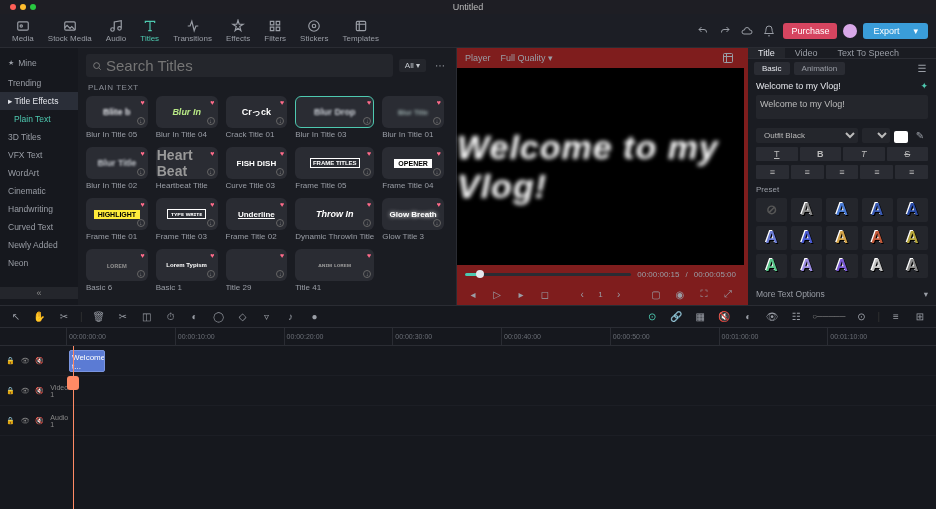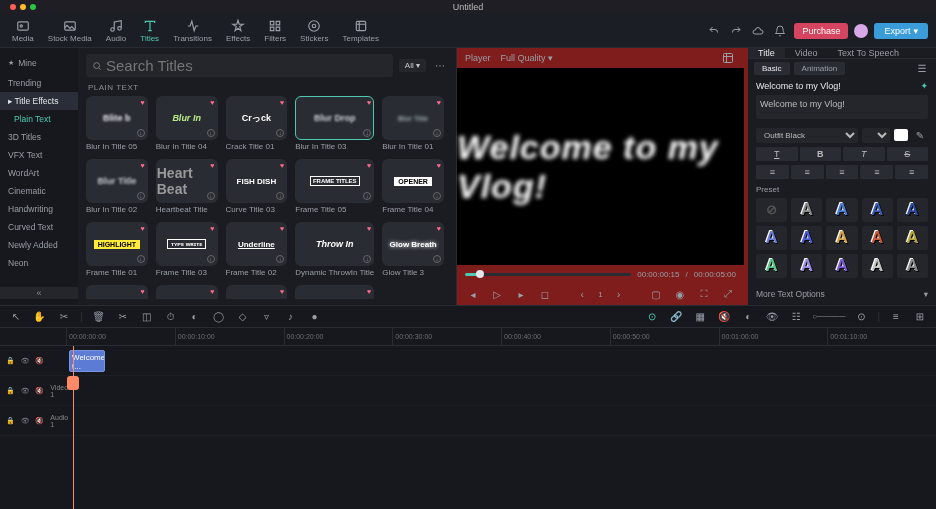--- a/index.html
+++ b/index.html
@@ -11,38 +11,38 @@
 .menubar{height:34px;background:#1c1e25;display:flex;align-items:center;justify-content:space-between;padding:0 8px;border-bottom:1px solid #2a2c33}
 .menubar-tabs{display:flex;gap:6px}
 .menutab{display:flex;flex-direction:column;align-items:center;gap:1px;padding:2px 4px;font-size:8px;color:#9a9ea6;cursor:pointer}
 .menutab.active{color:#4ec9b0}
 .menutab svg{width:14px;height:14px}
 .menubar-right{display:flex;align-items:center;gap:6px}
 .icon-btn{width:16px;height:16px;display:flex;align-items:center;justify-content:center;color:#9a9ea6;cursor:pointer}
 .icon-btn svg{width:12px;height:12px}
 .purchase-btn{background:#d64560;color:#fff;font-size:9px;padding:3px 8px;border-radius:3px;cursor:pointer}
 .avatar{width:14px;height:14px;border-radius:50%;background:#d8a8e8}
-.export-btn{background:#3a9dd9;color:#fff;font-size:9px;padding:3px 10px;border-radius:3px;cursor:pointer;display:flex;align-items:center;gap:3px}
+.export-btn{background:#3a9dd9;color:#fff;font-size:9px;padding:3px 10px;border-radius:3px;cursor:pointer;display:flex;align-items:center;gap:14px}
 .main{display:flex;height:calc(100% - 48px - 204px)}
 .left-panel{width:456px;display:flex;flex-direction:column;background:#1a1c22}
 .left-top{display:flex;flex:1;min-height:0}
 .sidebar{width:78px;background:#16181e;padding:6px 0;display:flex;flex-direction:column;gap:2px}
 .side-item{font-size:8.5px;padding:4px 8px;color:#9a9ea6;cursor:pointer;display:flex;align-items:center;gap:4px}
 .side-item.mine::before{content:"★";font-size:7px}
 .side-item.sel{background:#2a2e38;color:#e5e7ec}
 .side-item.sub{padding-left:14px;color:#4ec9b0}
 .side-toggle{width:100%;height:12px;display:flex;align-items:center;justify-content:center;color:#888;cursor:pointer;margin-top:auto;background:#24262c;font-size:9px}
 .browser{flex:1;display:flex;flex-direction:column;padding:6px 8px;overflow:hidden}
 .search-row{display:flex;align-items:center;gap:6px;margin-bottom:6px}
 .search-box{flex:1;background:#24262c;border-radius:3px;padding:3px 6px;display:flex;align-items:center;gap:4px}
 .search-box input{background:transparent;border:none;color:#bbb;font-size:15px;outline:none;flex:1}
 .cat-label{font-size:8px;color:#8a8e96;letter-spacing:0.5px;margin-bottom:4px;padding-left:2px}
 .grid{display:grid;grid-template-columns:repeat(5,1fr);gap:8px;overflow-y:auto;padding-right:4px}
 .tile{display:flex;flex-direction:column;gap:2px}
-.thumb{position:relative;background:#2a2c33;border-radius:6px;height:44px;display:flex;align-items:center;justify-content:center;font-size:9px;font-weight:700;cursor:pointer;border:1px solid transparent}
+.thumb{position:relative;background:#2a2c33;border-radius:6px;height:32px;display:flex;align-items:center;justify-content:center;font-size:9px;font-weight:700;cursor:pointer;border:1px solid transparent}
 .thumb.sel{border-color:#4ec9b0}
 .heart{position:absolute;top:2px;right:2px;font-size:7px;color:#ff6b8a}
 .dl{position:absolute;bottom:2px;right:2px;width:8px;height:8px;border:1px solid #666;border-radius:50%;font-size:6px;display:flex;align-items:center;justify-content:center;color:#888}
 .tile-label{font-size:8px;color:#9a9ea6;white-space:nowrap;overflow:hidden;text-overflow:ellipsis}
 .player{flex:1;background:#7f1d1d;display:flex;flex-direction:column;border-left:1px solid #2a2c33;border-right:4px solid #7f1d1d}
 .player-header{height:20px;display:flex;align-items:center;justify-content:space-between;padding:0 8px;font-size:9px;color:#9a9ea6}
 .player-header-left{display:flex;align-items:center;gap:10px}
 .viewport{flex:1;background:#000;display:flex;align-items:center;justify-content:center;position:relative}
 .preview-text{font-size:34px;font-weight:800;color:#fff;font-style:italic;filter:blur(2px);letter-spacing:1px}
 .scrub{height:18px;display:flex;align-items:center;padding:0 8px;gap:6px}
@@ -55,21 +55,21 @@
 .right-panel{width:188px;background:#1a1c22;display:flex;flex-direction:column;overflow-y:auto}
 .rp-tabs{display:flex;height:20px;border-bottom:1px solid #2a2c33}
 .rp-tab{flex:0 0 auto;padding:0 10px;font-size:9px;display:flex;align-items:center;color:#9a9ea6;cursor:pointer}
 .rp-tab.active{background:#24262c;color:#e5e7ec}
 .rp-subtabs{display:flex;height:18px;padding:2px 6px;gap:4px;align-items:center}
 .rp-subtab{background:#2a2c33;font-size:8px;padding:2px 8px;border-radius:2px;cursor:pointer;color:#9a9ea6}
 .rp-subtab.active{color:#e5e7ec}
 .rp-section{padding:4px 8px}
 .rp-title{font-size:9px;color:#e5e7ec;margin-bottom:4px;display:flex;align-items:center;justify-content:space-between}
 .rp-textarea{background:#24262c;border:none;color:#bbb;font-size:9px;padding:4px;width:100%;height:24px;resize:none;border-radius:2px}
-.font-row{display:flex;gap:4px;align-items:center;margin-top:6px}
+.font-row{display:flex;gap:4px;align-items:flex-end;margin-top:6px}
 .font-sel{background:#24262c;border:none;color:#bbb;font-size:8px;padding:2px 4px;flex:1;border-radius:2px}
 .size-sel{background:#24262c;border:none;color:#bbb;font-size:8px;padding:2px 4px;width:28px;border-radius:2px}
 .color-sw{width:14px;height:12px;background:#fff;border-radius:2px;cursor:pointer}
 .fmt-row{display:flex;gap:2px;margin-top:4px}
 .fmt-btn{flex:1;background:#2a2c33;height:14px;display:flex;align-items:center;justify-content:center;font-size:9px;color:#bbb;cursor:pointer;border-radius:1px}
 .preset-label{font-size:8px;color:#9a9ea6;margin:6px 0 4px}
 .preset-grid{display:grid;grid-template-columns:repeat(5,1fr);gap:4px}
 .preset{height:24px;background:#24262c;display:flex;align-items:center;justify-content:center;font-size:17px;font-weight:900;font-family:Georgia,serif;cursor:pointer;border-radius:2px}
 .preset.none{color:#555;font-size:13px}
 .prop-row{display:flex;align-items:center;justify-content:space-between;font-size:8.5px;color:#9a9ea6;padding:3px 0}

